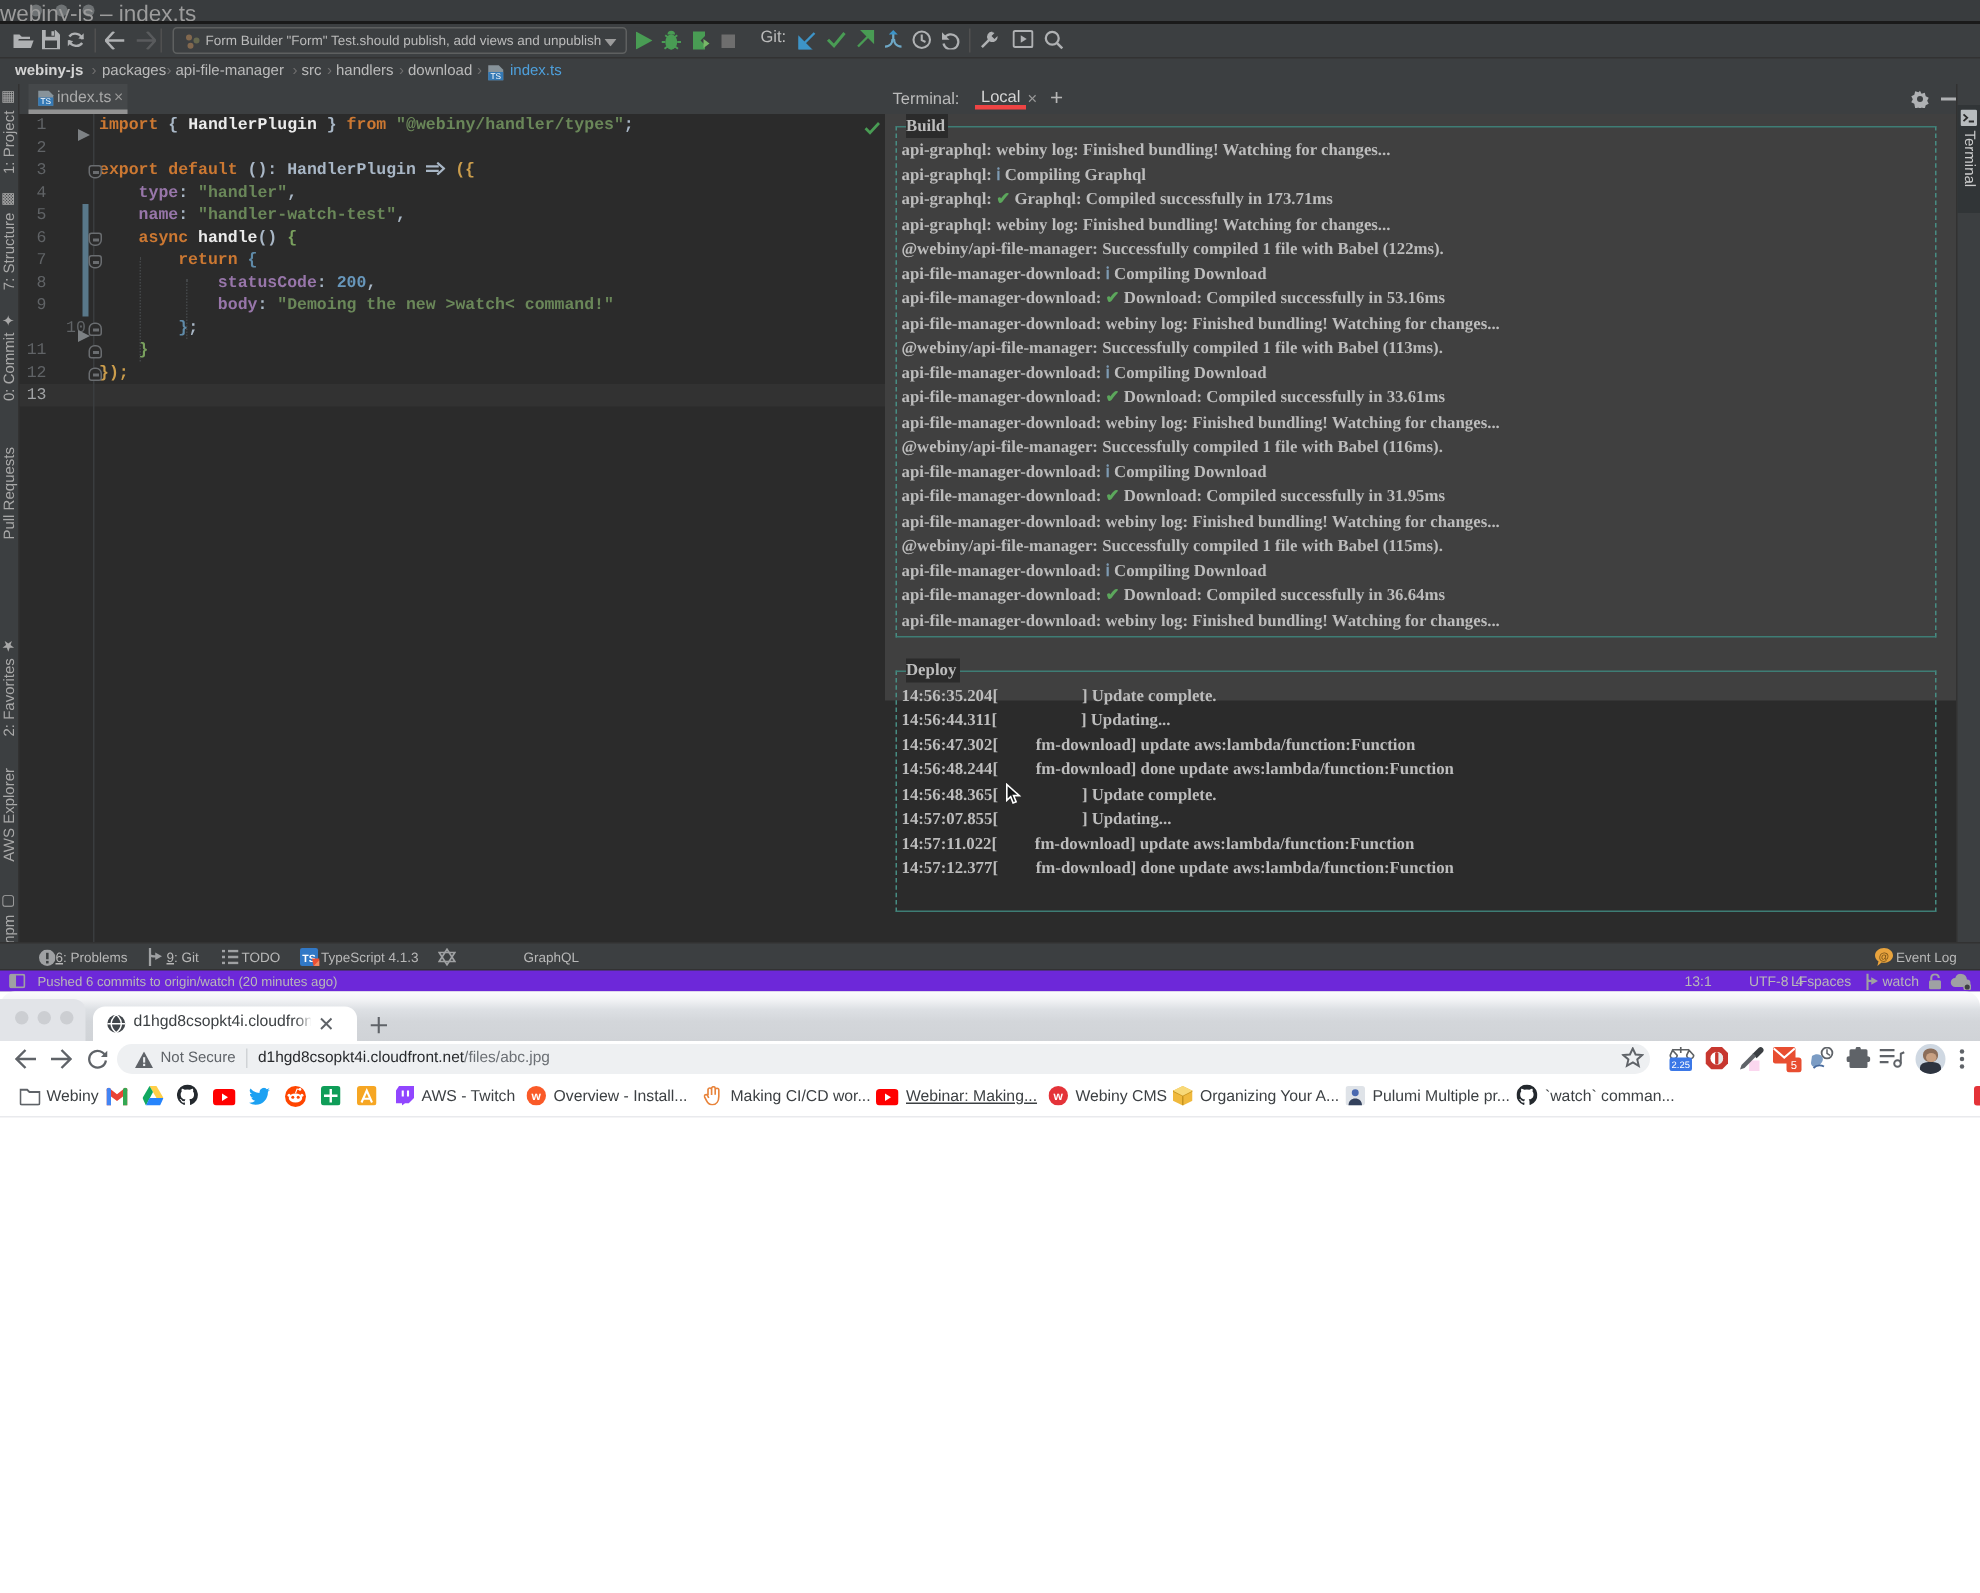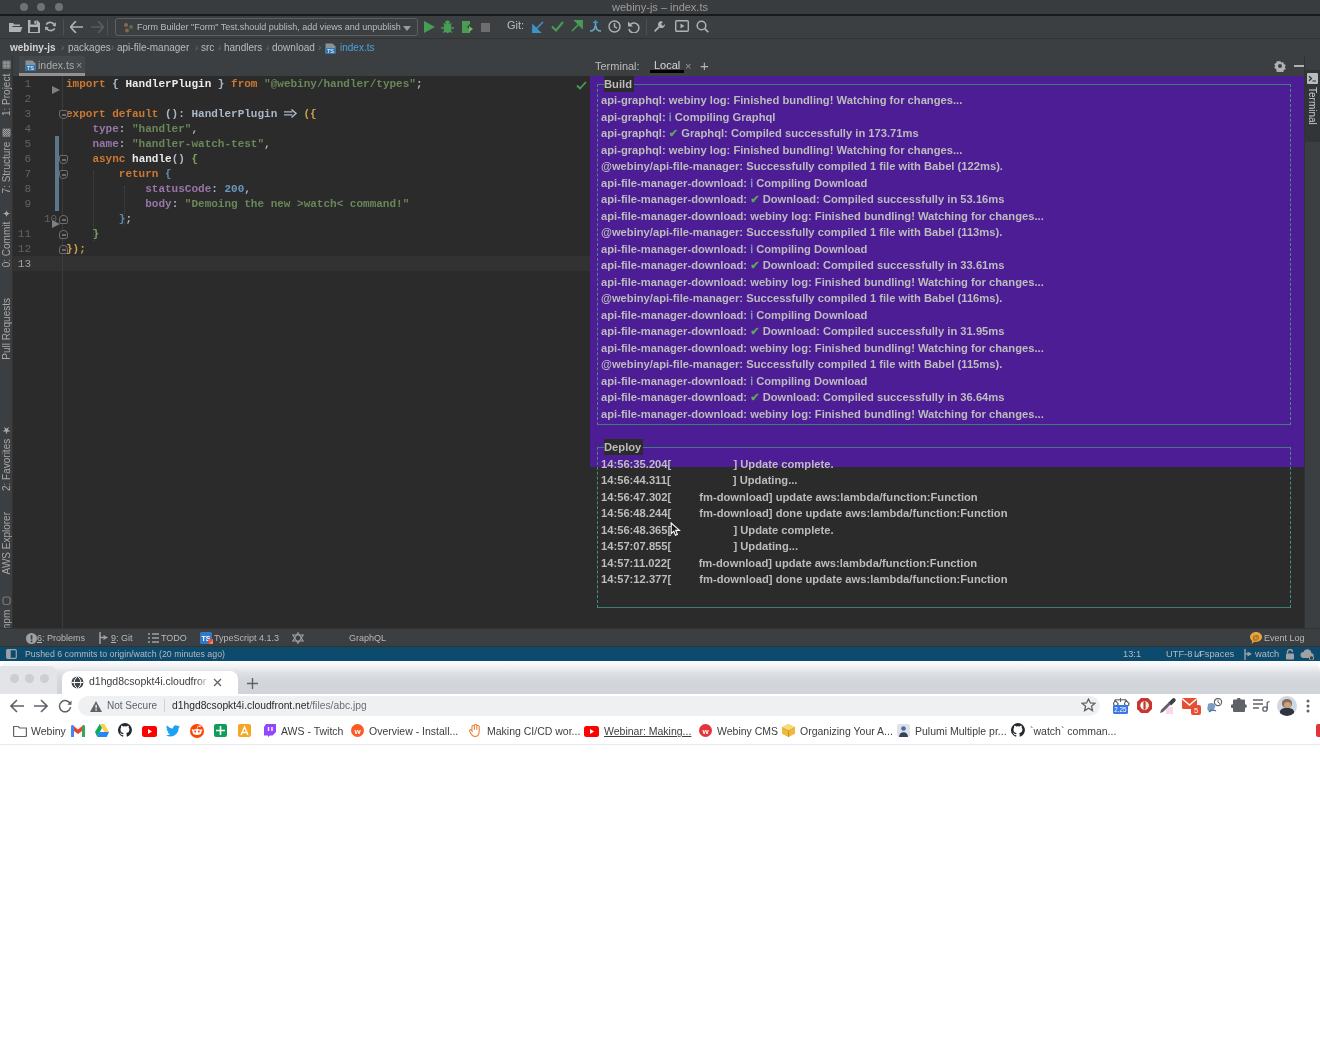--- a/index.html
+++ b/index.html
@@ -3,35 +3,35 @@
 <meta charset="utf-8">
 <style>
   html,body{margin:0;padding:0;width:1320px;height:1062px;overflow:hidden;background:#fff;}
   *{box-sizing:border-box;}
   .abs{position:absolute;}
   body{font-family:"Liberation Sans",sans-serif;}
   
   #ide{position:absolute;left:0;top:0;width:1320px;height:661px;background:#2b2b2b;}
   #titlebar{position:absolute;left:0;top:0;width:1320px;height:14px;background:#393c3e;}
   #titlebar .dot{position:absolute;top:3px;width:8px;height:8px;border-radius:50%;background:#6e7274;}
-  #titletext{position:absolute;top:1px;width:100%;text-align:center;font-size:11px;color:#9c9c9c;}
+  #titletext{position:absolute;top:1px;width:100%;font-size:15px;color:#9c9c9c;}
   #blackline{position:absolute;left:0;top:14px;width:1320px;height:2px;background:#1a1a1a;}
   #toolbar{position:absolute;left:0;top:16px;width:1320px;height:22px;background:#3c3f41;}
   #crumbs{position:absolute;left:0;top:38px;width:1320px;height:18px;background:#3c3f41;border-top:1px solid #323232;font-size:10px;color:#bbbbbb;line-height:18px;}
   
   #leftstrip{position:absolute;left:0;top:56px;width:13px;height:572px;background:#3c3f41;border-right:1px solid #323232;}
   #rightstrip{position:absolute;left:1304px;top:56px;width:16px;height:572px;background:#3c3f41;border-left:1px solid #323232;}
   .vlabel{position:absolute;font-size:10px;color:#a8a8a8;white-space:nowrap;}
   .lv{left:1px;writing-mode:vertical-rl;transform:rotate(180deg);}
   #tabbar{position:absolute;left:13px;top:56px;width:577px;height:20px;background:#3c3f41;}
   #editor{position:absolute;left:13px;top:76px;width:577px;height:552px;background:#2b2b2b;}
   #termhead{position:absolute;left:590px;top:56px;width:714px;height:20px;background:#3c3f41;font-size:11px;color:#bbbbbb;line-height:20px;}
-  #terminal{position:absolute;left:590px;top:76px;width:714px;height:391px;background:#4c1d95;font-family:Liberation Sans, sans-serif;}
+  #terminal{position:absolute;left:590px;top:76px;width:714px;height:391px;background:#404040;font-family:Liberation Serif, serif;}
   #botbar{position:absolute;left:0;top:628px;width:1320px;height:18px;background:#3c3f41;border-top:1px solid #323232;font-size:9px;color:#b8b8b8;}
-  #statusbar{position:absolute;left:0;top:646px;width:1320px;height:15px;background:#0c4a6e;border-top:1px solid #323232;font-size:9.3px;color:#b8b8b8;}
+  #statusbar{position:absolute;left:0;top:646px;width:1320px;height:15px;background:#6d28d9;border-top:1px solid #323232;font-size:9.3px;color:#b8b8b8;}
   
   .cl{position:absolute;height:15px;line-height:15px;font-family:"Liberation Mono",monospace;font-size:11px;font-weight:700;white-space:pre;color:#a9b7c6;}
   .ln{position:absolute;height:15px;line-height:15px;font-family:"Liberation Mono",monospace;font-size:11px;color:#606366;text-align:right;width:18px;}
   .kw{color:#cc7832;} .str{color:#6a8759;} .num{color:#6897bb;} .prop{color:#9876aa;}
   .fn{color:#ebebeb;} .b1{color:#cb9d4c;} .b2{color:#79a05e;} .b3{color:#5f8aa8;}
   
   .tl{position:absolute;left:11px;height:16.5px;line-height:16.5px;font-size:11.2px;font-weight:600;color:#bcbcbc;white-space:pre;}
   .tbox{position:absolute;border-left:1px dashed #478c82;border-right:1px dashed #478c82;border-top:1px solid #3e7d75;border-bottom:1px solid #3e7d75;}
   .tlabel{position:absolute;top:-8px;left:8px;background:#2b2b2b;color:#bcbcbc;font-size:11.2px;font-weight:600;padding:0 2px 0 0;height:16px;line-height:16px;}
   .chk{color:#5ca75c;} .inf{color:#7e9bb3;}
@@ -228,21 +228,21 @@
       </svg>
     <div class="fold" style="top:34px;"></div>
     <div class="fold" style="top:79px;"></div>
     <div class="fold" style="top:94px;"></div>
     <div class="fold up" style="top:139px;"></div>
     <div class="fold up" style="top:154px;"></div>
     <div class="fold up" style="top:169px;"></div>
   </div>
   <div id="termhead">
     <span class="abs" style="left:5px;color:#bbbbbb;">Terminal:</span>
-    <span class="abs" style="left:60px;top:0;height:17px;line-height:19px;color:#d6d6d6;border-bottom:3px solid #000000;padding:0 4px;">Local</span>
+    <span class="abs" style="left:60px;top:0;height:17px;line-height:19px;color:#d6d6d6;border-bottom:3px solid #ef4444;padding:0 4px;">Local</span>
     <span class="abs" style="left:95px;color:#9a9a9a;">×</span>
     <span class="abs" style="left:110px;color:#b6b6b6;font-size:15px;line-height:19px;">+</span>
     <svg class="abs" style="left:684px;top:4px;" width="12" height="12" viewBox="0 0 12 12">
         <path d="M6 0.5l1 2 2.2-.6.6 2.2 2 1-1 2 1 2-2 1-.6 2.2-2.2-.6-1 2-1-2-2.2.6L2.2 9.1l-2-1 1-2-1-2 2-1 .6-2.2 2.2.6z" fill="#afb1b3"></path>
         <circle cx="6" cy="6" r="2" fill="#3c3f41"></circle>
       </svg>
     <div class="abs" style="left:704px;top:9px;width:10px;height:2px;background:#afb1b3;"></div>
   </div>
   <div id="terminal">
     <div class="tbox" style="left:7px;top:8px;width:694px;height:341px;"></div>

